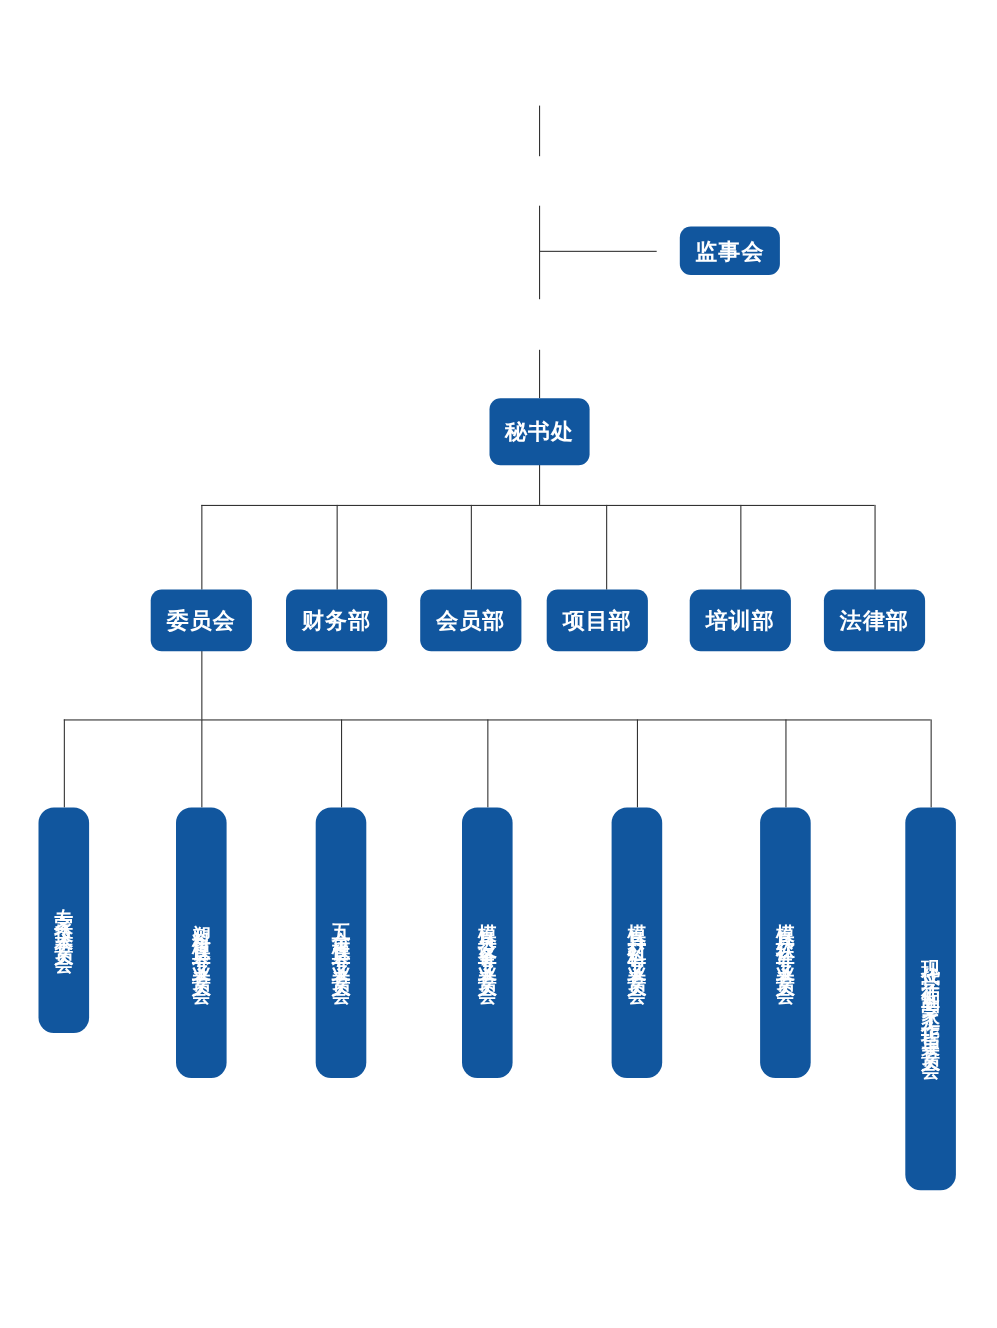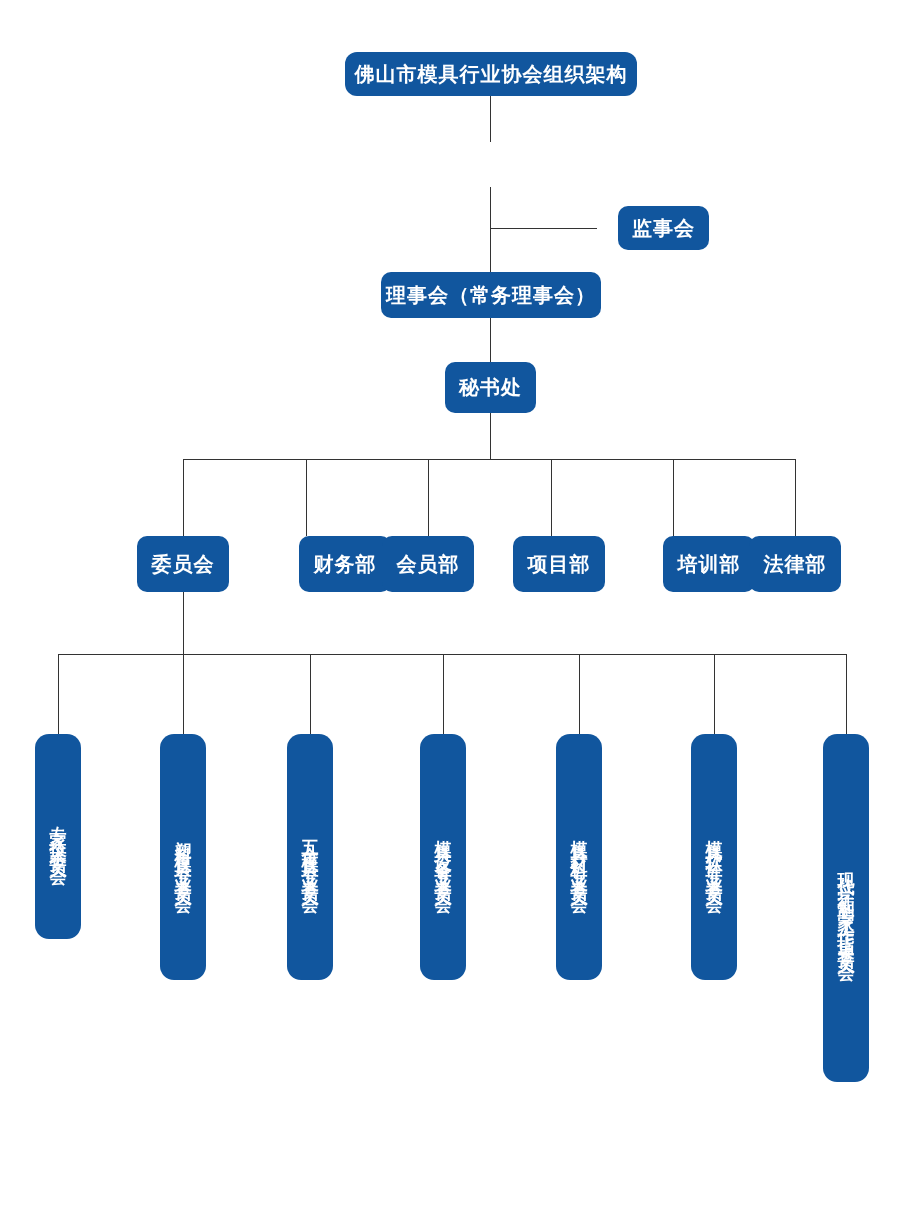--- a/index.html
+++ b/index.html
@@ -29,28 +29,28 @@
     align-items: center;
     justify-content: center;
     border-radius: 10px;
     white-space: nowrap;
     z-index: 2;
   }
   .node-root        { left: 345px; top: 52px;  width: 292px; height: 44px; border-radius: 12px; }
   .node-assembly    { left: 417px; top: 142px; width: 146px; height: 45px; }
   .node-supervisory { left: 618px; top: 206px; width: 91px;  height: 44px; }
   .node-council     { left: 381px; top: 272px; width: 220px; height: 46px; }
-  .node-secretariat { left: 445px; top: 362px; width: 91px;  height: 51px; }
+  .node-secretariat { left: 445px; top: 362px; width: 91px;  height: 61px; }
 
   .dept { top: 536px; width: 92px; height: 56px; }
   .dept-0 { left: 137px; }
-  .dept-1 { left: 260px; margin-left: 39px; }
+  .dept-1 { left: 260px; }
   .dept-2 { left: 382px; }
-  .dept-3 { left: 513px; text-align: right; }
-  .dept-4 { left: 627px; margin-left: 36px; }
+  .dept-3 { left: 497px; text-align: right; }
+  .dept-4 { left: 627px; }
   .dept-5 { left: 749px; }
 
   .committee {
     top: 734px;
     width: 46px;
     border-radius: 14px;
     white-space: normal;
   }
   .committee .vtext {
     writing-mode: vertical-rl;
@@ -99,26 +99,24 @@
   .ld-comm-3 { left: 443px; }
   .ld-comm-4 { left: 579px; }
   .ld-comm-5 { left: 714px; }
   .ld-comm-6 { left: 846px; }
 </style>
 </head>
 <body>
 
 <div class="canvas">
 
-  <div class="box node-root">佛山市模具行业协会组织架构</div>
 
 
   <div class="box node-supervisory">监事会</div>
 
-  <div class="box node-council">理事会（常务理事会）</div>
 
   <div class="box node-secretariat">秘书处</div>
 
   <div class="box dept dept-0">委员会</div>
   <div class="box dept dept-1">财务部</div>
   <div class="box dept dept-2">会员部</div>
   <div class="box dept dept-3">项目部</div>
   <div class="box dept dept-4">培训部</div>
   <div class="box dept dept-5">法律部</div>
 

